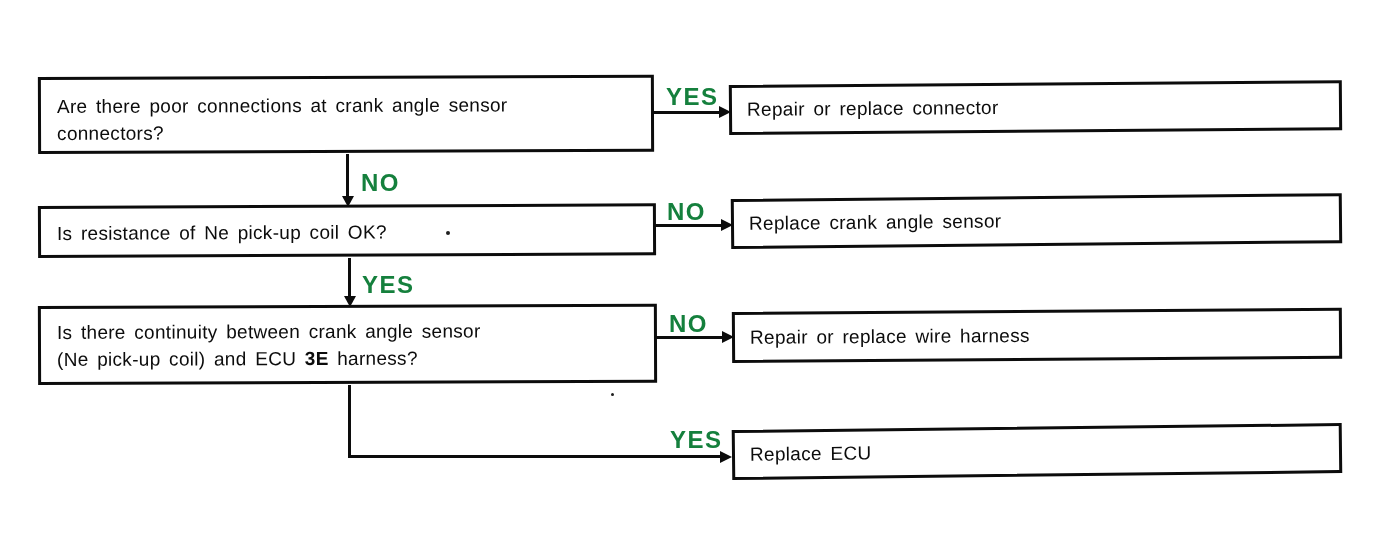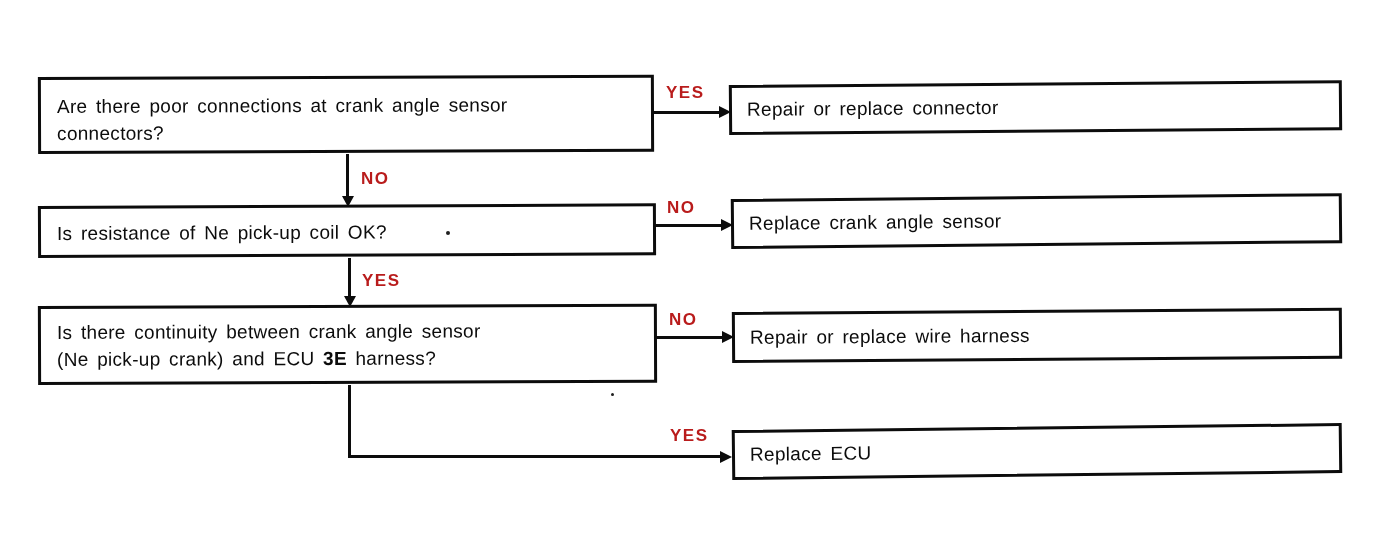--- a/index.html
+++ b/index.html
@@ -63,23 +63,23 @@
   #c4-head { left: 344px; top: 296px; }
   #c5-line { left: 655px; top: 336px; width: 68px; height: 3px; }
   #c5-head { left: 722px; top: 331px; }
   #c6-v    { left: 348px; top: 385px; width: 3px;  height: 73px; }
   #c6-h    { left: 348px; top: 455px; width: 374px; height: 3px; }
   #c6-head { left: 720px; top: 451px; }
 
   .branch-label {
     position: absolute;
     font-weight: bold;
-    font-size: 17px;
+    font-size: 24px;
     letter-spacing: 1.5px;
-    color: #b91c1c;
+    color: #15803d;
     text-align: right;
   }
   #c1-label { left: 666px; top: 83px; }
   #c2-label { left: 361px; top: 169px; }
   #c3-label { left: 667px; top: 198px; }
   #c4-label { left: 362px; top: 271px; }
   #c5-label { left: 669px; top: 310px; }
   #c6-label { left: 670px; top: 426px; }
 
   .speck { position: absolute; background: #1f1f1f; border-radius: 50%; }
@@ -97,21 +97,21 @@
     <div>Are there poor connections at crank angle sensor</div>
     <div>connectors?</div>
   </div>
 
   <div id="q2" class="flow-box q-box">
     <div>Is resistance of Ne pick-up coil OK?</div>
   </div>
 
   <div id="q3" class="flow-box q-box">
     <div>Is there continuity between crank angle sensor</div>
-    <div><span>(Ne pick-up crank) and ECU </span><b>3E</b><span> harness?</span></div>
+    <div><span>(Ne pick-up coil) and ECU </span><b>3E</b><span> harness?</span></div>
   </div>
 
   <div id="a1" class="flow-box a-box">
     <span>Repair or replace connector</span>
   </div>
   <div id="a2" class="flow-box a-box">
     <span>Replace crank angle sensor</span>
   </div>
   <div id="a3" class="flow-box a-box">
     <span>Repair or replace wire harness</span>

